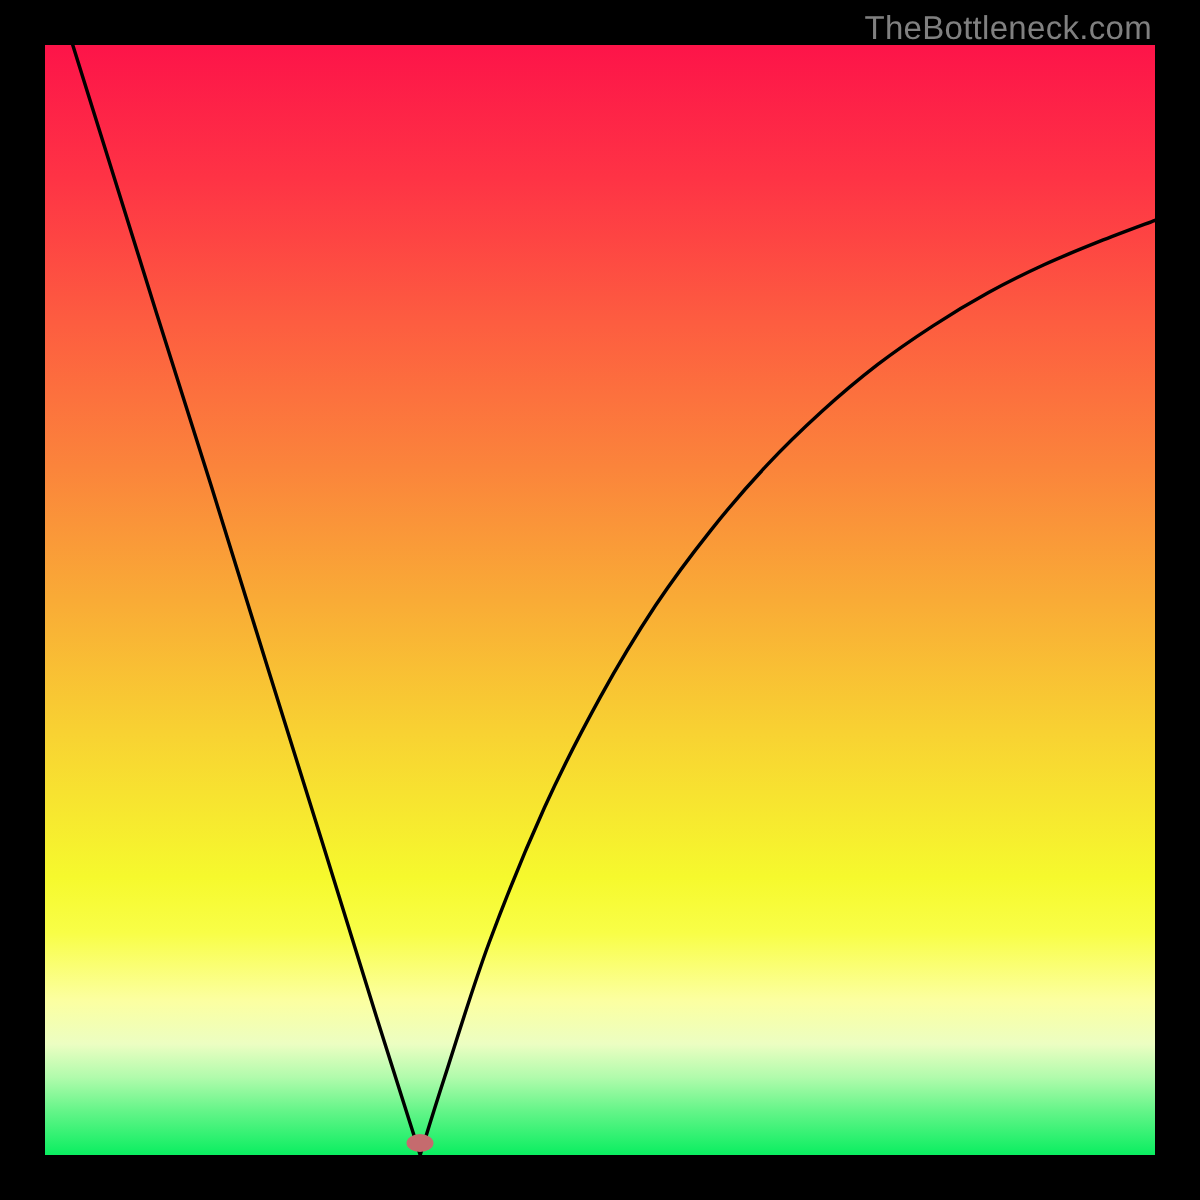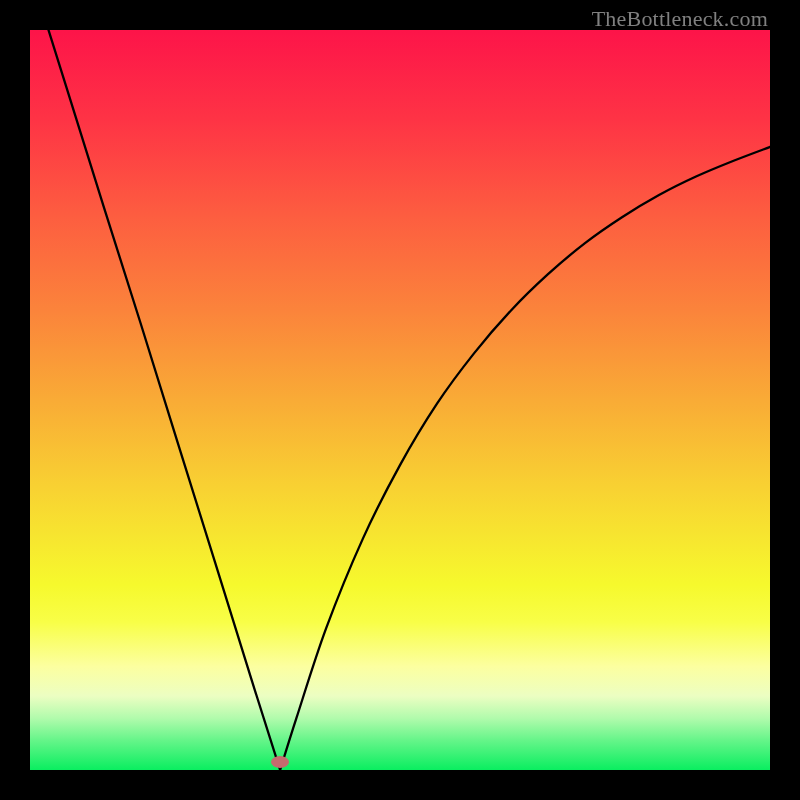--- a/index.html
+++ b/index.html
@@ -4,21 +4,20 @@
 <style>
   * { margin: 0; padding: 0; box-sizing: border-box; }
   html, body { width: 800px; height: 800px; overflow: hidden; }
   body { background: #000; font-family: Arial, sans-serif; }
 
   .frame {
     position: absolute;
     left: 0; top: 0;
     width: 800px; height: 800px;
     background: #000;
-    font-family: Liberation Serif, serif;
   }
 
   .plot-area {
     position: absolute;
     left: 30px; top: 30px;
     width: 740px; height: 740px;
     overflow: hidden;
   }
 
   .gradient {

